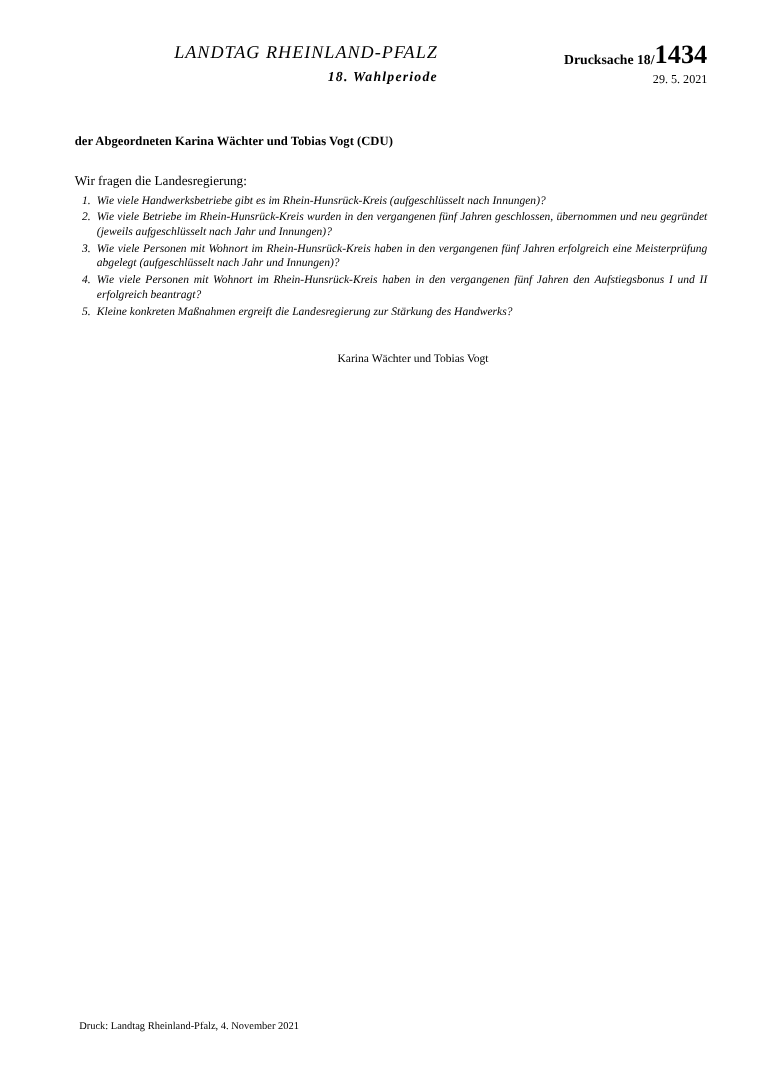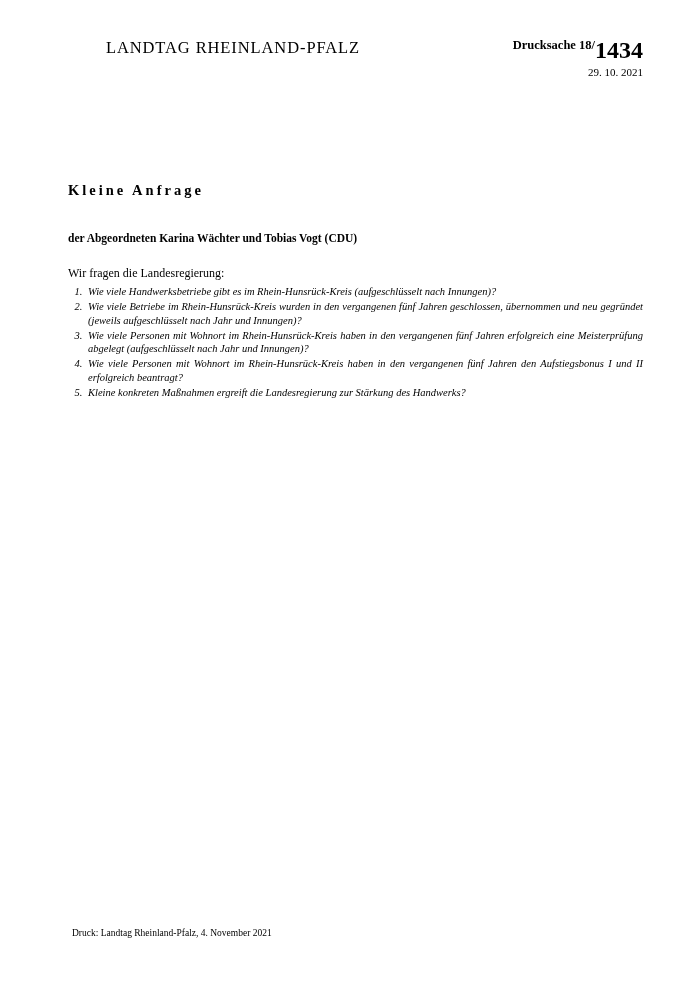--- a/index.html
+++ b/index.html
@@ -31,21 +31,22 @@
   
   .header {
     position: relative;
     height: 52px;
   }
   .header-left {
     position: absolute;
     left: 0;
     top: 0;
     width: 330px;
-    text-align: center;
+    text-align: right;
+    font-style: italic;
   }
   .parliament-name {
     font-family: "Liberation Serif", serif;
     font-size: 16.5px;
     letter-spacing: 0.9px;
     color: #000;
     white-space: nowrap;
   }
   .legislative-period {
     font-family: "Liberation Serif", serif;
@@ -57,21 +58,21 @@
   }
   .header-right {
     position: absolute;
     right: 0;
     top: 0;
     text-align: right;
     white-space: nowrap;
   }
   .doc-line {
     display: flex;
-    align-items: flex-start;
+    align-items: flex-end;
     justify-content: flex-end;
   }
   .doc-label {
     font-family: "Liberation Serif", serif;
     font-weight: bold;
     font-size: 12.5px;
     color: #000;
   }
   .doc-number {
     font-family: Liberation Serif, serif;
@@ -155,42 +156,45 @@
 </style>
 </head>
 <body>
 
 <div class="page">
   <div class="content">
 
     <div class="header">
       <div class="header-left">
         <div class="parliament-name">LANDTAG RHEINLAND-PFALZ</div>
+        <div class="legislative-period">18. Wahlperiode</div>
       </div>
       <div class="header-right">
         <div class="doc-line">
           <span class="doc-label">Drucksache 18/</span>
             <span class="doc-number">1434</span>
         </div>
-        <div class="doc-date">29. 10. 2021</div>
+        <div class="doc-date">29. 5. 2021</div>
       </div>
     </div>
 
-    <div class="doc-type">Kleine Anfrage</div>
 
     <div class="authors">der Abgeordneten Karina Wächter und Tobias Vogt (CDU)</div>
 
 
     <div class="intro">Wir fragen die Landesregierung:</div>
 
     <ol class="questions">
       <li>Wie viele Handwerksbetriebe gibt es im Rhein-Hunsrück-Kreis (aufgeschlüsselt nach Innungen)?</li>
       <li>Wie viele Betriebe im Rhein-Hunsrück-Kreis wurden in den vergangenen fünf Jahren geschlossen, übernommen und neu gegründet (jeweils aufgeschlüsselt nach Jahr und Innungen)?</li>
       <li>Wie viele Personen mit Wohnort im Rhein-Hunsrück-Kreis haben in den vergangenen fünf Jahren erfolgreich eine Meisterprüfung abgelegt (aufgeschlüsselt nach Jahr und Innungen)?</li>
       <li>Wie viele Personen mit Wohnort im Rhein-Hunsrück-Kreis haben in den vergangenen fünf Jahren den Aufstiegsbonus I und II erfolgreich beantragt?</li>
       <li>Kleine konkreten Maßnahmen ergreift die Landesregierung zur Stärkung des Handwerks?</li>
     </ol>
 
+    <div class="signature">
+      <span class="signature-inner">Karina Wächter und Tobias Vogt</span>
+    </div>
 
   </div>
 
   <div class="footer">Druck: Landtag Rheinland-Pfalz, 4. November 2021</div>
 </div>
 
 </body></html>

